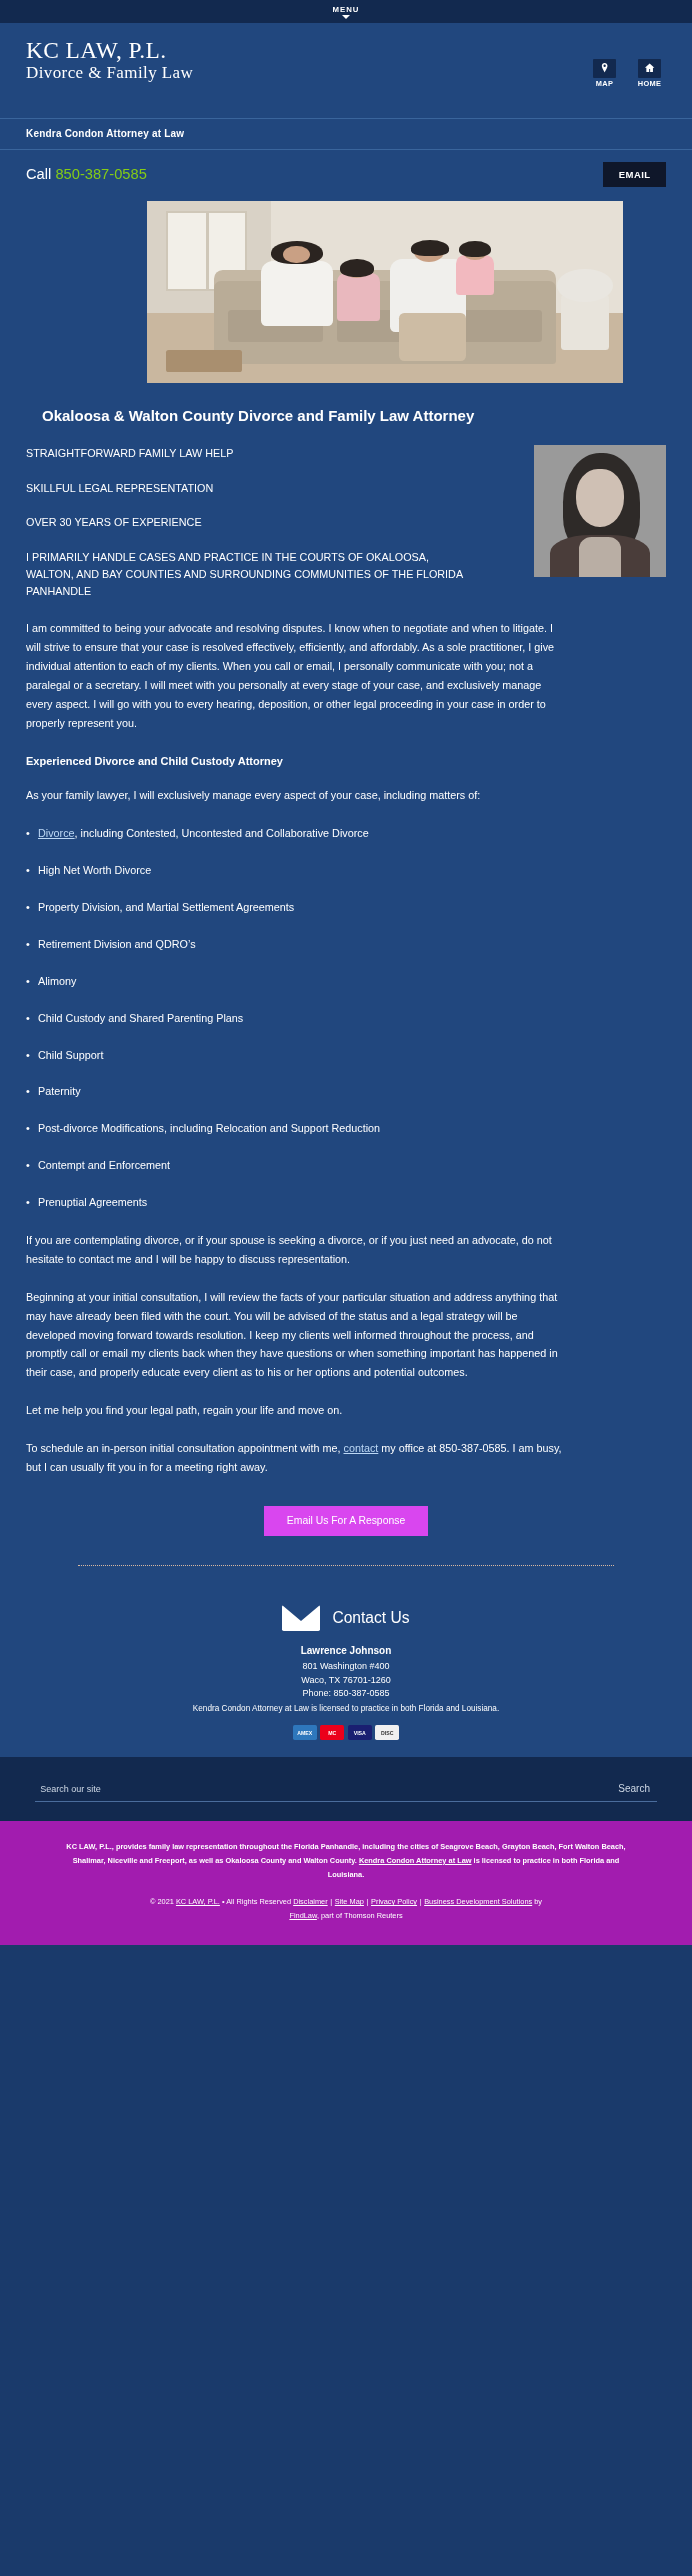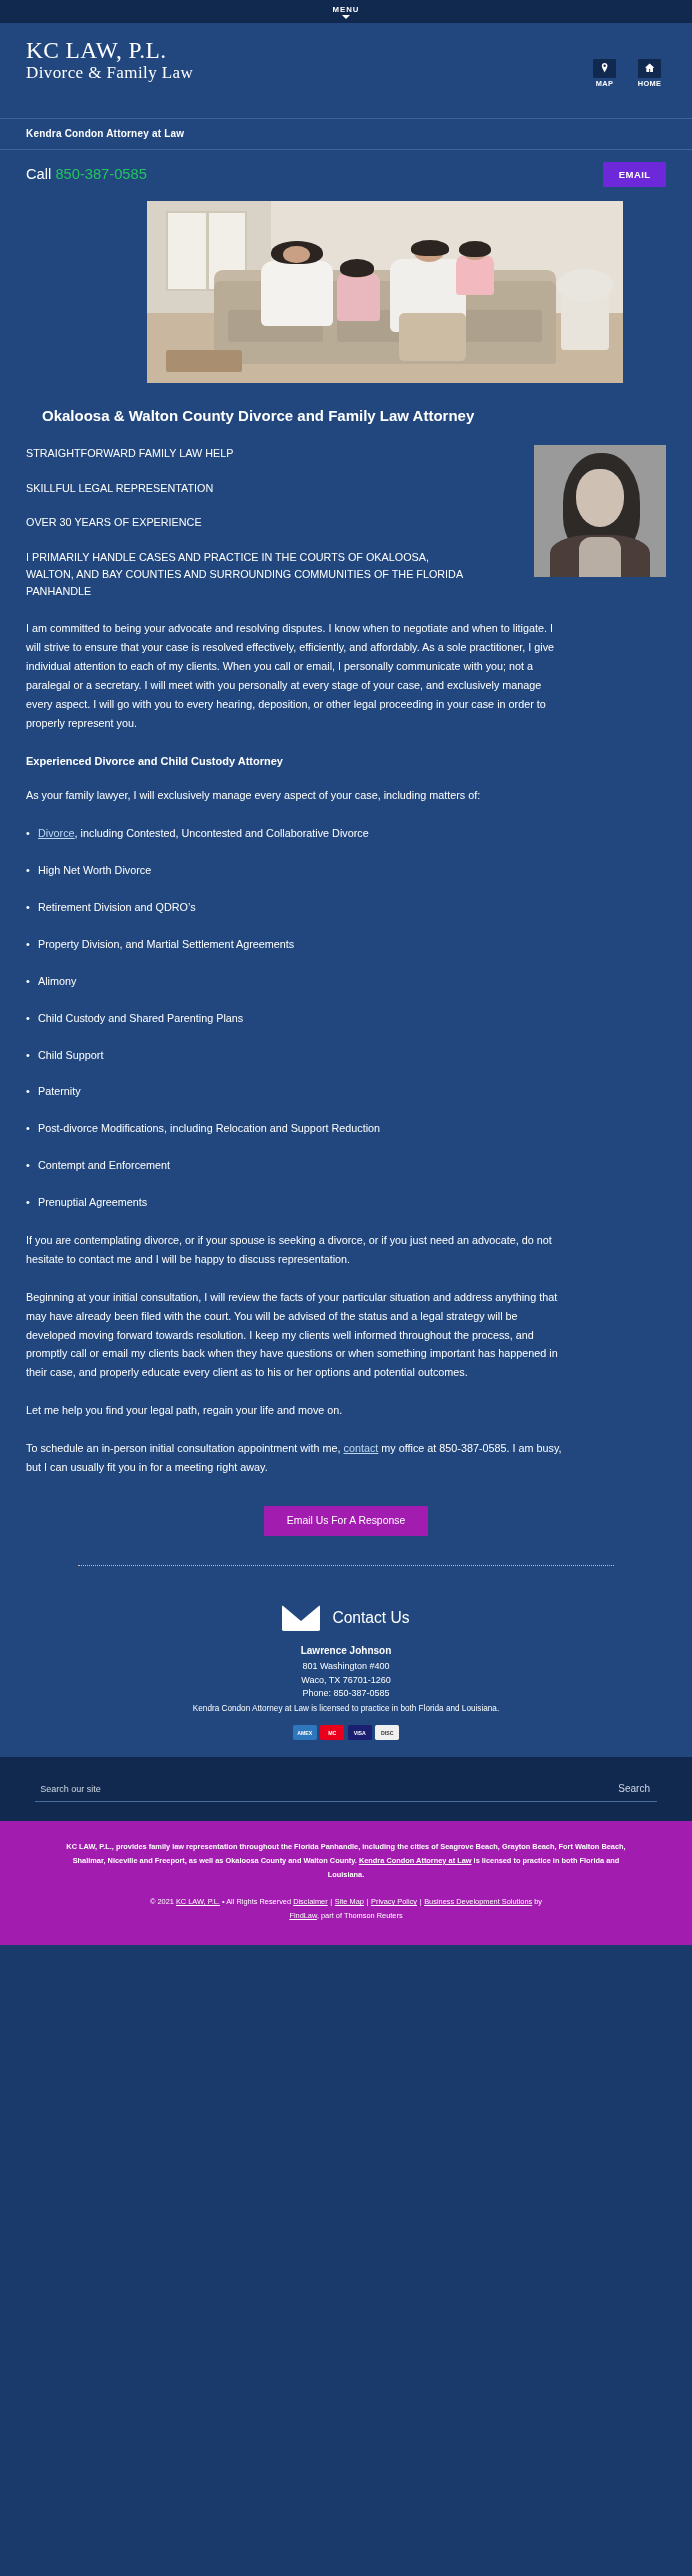--- a/index.html
+++ b/index.html
@@ -101,23 +101,23 @@
 
   
   .call-bar {
     padding: 12px 26px 14px 26px;
     display: flex;
     align-items: center;
     justify-content: space-between;
     background: #21477e;
   }
   .call-text { font-size: 14.7px; color: #ffffff; }
-  .call-text a { color: #22c55e; text-decoration: none; }
+  .call-text a { color: #84cc16; text-decoration: none; }
   .email-btn {
-    background: #6d28d9;
+    background: #0f172a;
     color: #ffffff;
     font-size: 9.5px;
     font-weight: bold;
     letter-spacing: 0.4px;
     padding: 7px 15.6px;
     border: none;
     cursor: pointer;
     font-family: "Liberation Sans", sans-serif;
   }
 
@@ -209,21 +209,21 @@
     content: "•";
     position: absolute;
     left: 0;
     top: 0;
   }
   a.inline-link { color: #bcd8f5; text-decoration: underline; }
 
   .cta-wrap { text-align: center; margin: 29px 0 0 0; }
   .cta-btn {
     display: inline-block;
-    background: #a21caf;
+    background: #d946ef;
     color: #ffffff;
     padding: 9.5px 22.5px;
     font-size: 10.4px;
     border: none;
     cursor: pointer;
     font-family: "Liberation Sans", sans-serif;
   }
 
   .dotted-sep {
     border: none;
@@ -435,22 +435,22 @@
 
     <h2 class="sub-head">Experienced Divorce and Child Custody Attorney</h2>
 
     <p class="body-p">As your family lawyer, I will exclusively manage every aspect of your case, including matters of:</p>
 
     <ul class="svc-list">
       <li>
         <a class="inline-link" href="#">Divorce</a><span>, including Contested, Uncontested and Collaborative Divorce</span>
       </li>
       <li><span>High Net Worth Divorce</span></li>
+      <li><span>Property Division, and Martial Settlement Agreements</span></li>
       <li><span>Retirement Division and QDRO’s</span></li>
-      <li><span>Property Division, and Martial Settlement Agreements</span></li>
       <li><span>Alimony</span></li>
       <li><span>Child Custody and Shared Parenting Plans</span></li>
       <li><span>Child Support</span></li>
       <li><span>Paternity</span></li>
       <li><span>Post-divorce Modifications, including Relocation and Support Reduction</span></li>
       <li><span>Contempt and Enforcement</span></li>
       <li><span>Prenuptial Agreements</span></li>
     </ul>
 
     <p class="body-p">If you are contemplating divorce, or if your spouse is seeking a divorce, or if you just need an advocate, do not hesitate to contact me and I will be happy to discuss representation.</p>

